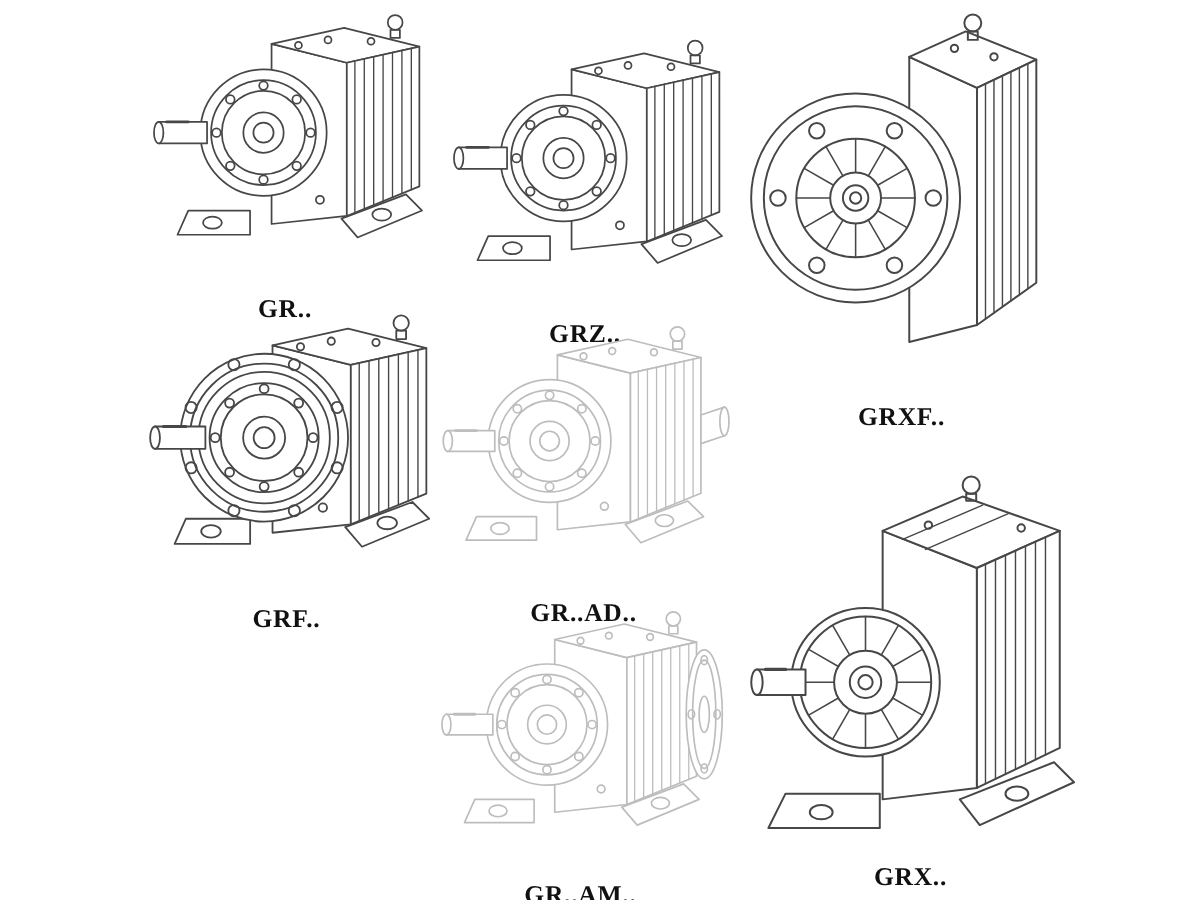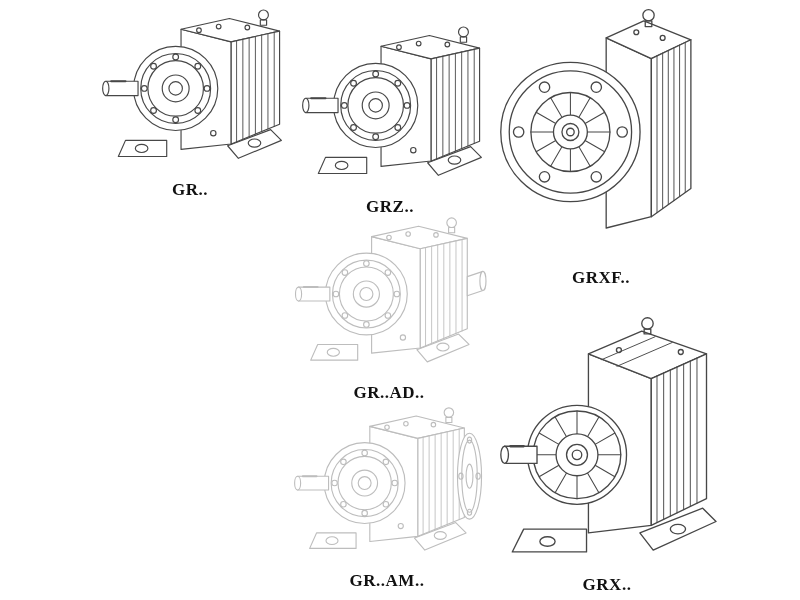--- a/index.html
+++ b/index.html
@@ -2,21 +2,21 @@
 <html style="--line: #474747; --ghost: #bdbdbd; --label: #111111; --background: #ffffff;"><head>
 <meta charset="utf-8">
 <title>Catalog</title>
 <style>
   html,body{margin:0;padding:0;background:#fff;}
   .page{position:relative;width:800px;height:600px;background:#fff;overflow:hidden;
         font-family:"Liberation Serif",serif;}
   .figure{position:absolute;display:flex;flex-direction:column;align-items:center;}
   .figure svg{display:block;}
   .figure .label{font-weight:bold;font-size:17px;color:var(--label,#111);
-                 letter-spacing:.5px;margin-top:2px;white-space:nowrap;}
+                 letter-spacing:.5px;margin-top:18px;white-space:nowrap;}
   .solid{color:var(--line,#474747);}
   .ghost{color:var(--ghost,#bdbdbd);}
   .ghost *{stroke-width:1px;}
   .defs-svg{position:absolute;width:0;height:0;overflow:hidden;}
 </style>
 </head>
 <body>
 
 <svg class="defs-svg" xmlns="http://www.w3.org/2000/svg" aria-hidden="true">
 
@@ -173,20 +173,26 @@
     <span class="label">GRZ..</span>
   </div>
 
   <div class="figure" style="left:490px;top:4px;width:222px;">
     <svg class="solid" width="212" height="256">
         <use href="#sym-grxf"></use>
       </svg>
     <span class="label" style="margin-top:8px;font-family:Liberation Serif, serif;">GRXF..</span>
   </div>
 
+  <div class="figure" style="left:88px;top:206px;width:206px;">
+    <svg class="solid" width="198" height="179">
+        <use href="#sym-flange"></use>
+      </svg>
+    <span class="label">GRF..</span>
+  </div>
 
   <div class="figure" style="left:286px;top:214px;width:206px;">
     <svg class="ghost" width="202" height="167">
         <use href="#sym-ad"></use>
       </svg>
     <span class="label">GR..AD..</span>
   </div>
 
 
   <div class="figure" style="left:286px;top:404px;width:202px;">

